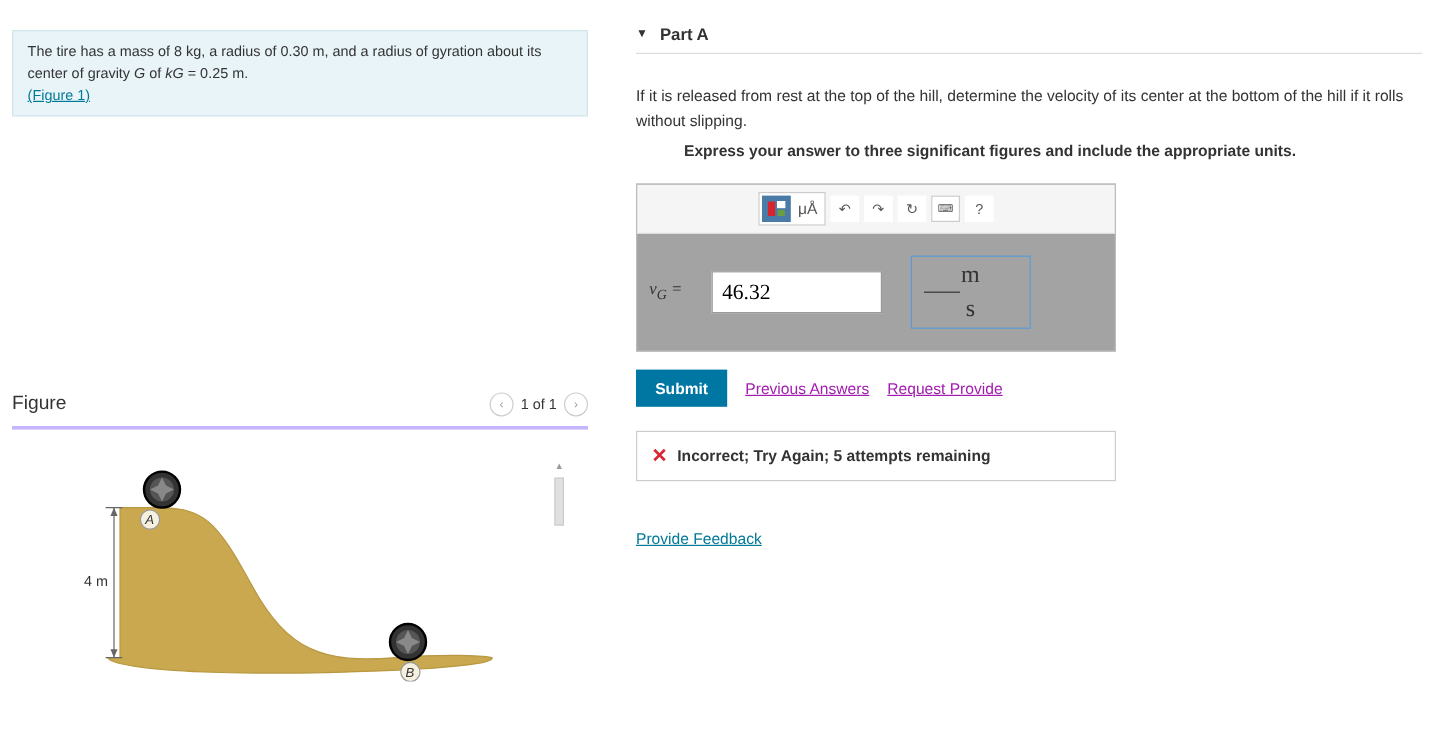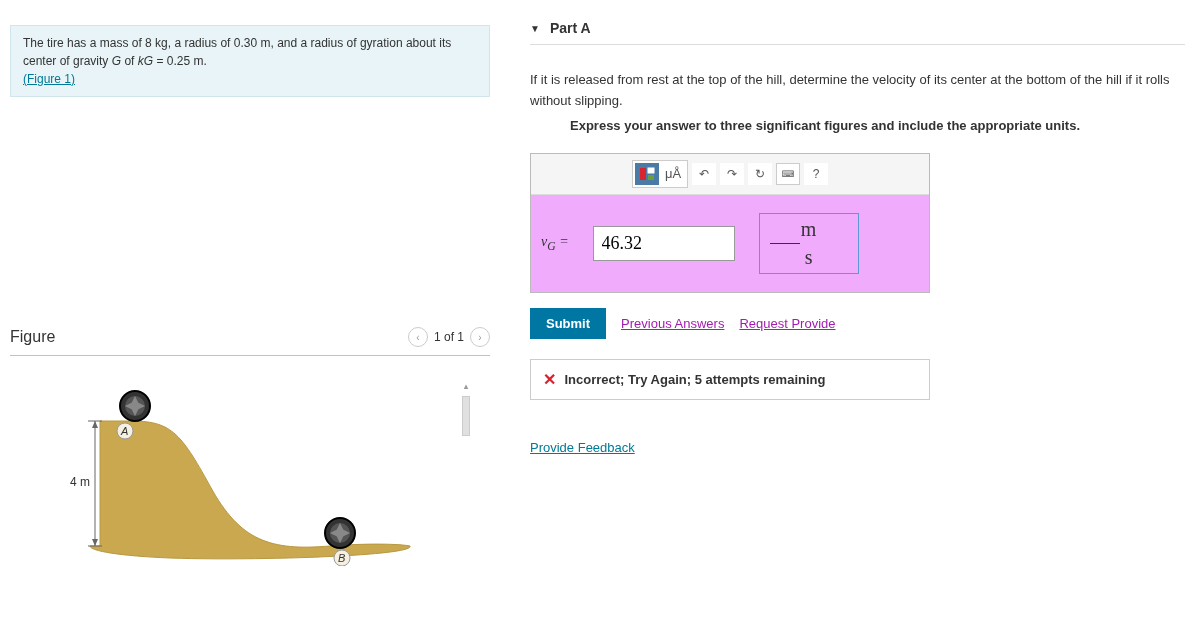--- a/index.html
+++ b/index.html
@@ -2,34 +2,34 @@
 <html><head>
 <meta charset="utf-8">
 <style>
 * { box-sizing: border-box; margin: 0; padding: 0; }
 body { font-family: Arial, sans-serif; font-size: 13px; color: #333; background: #fff; width: 1200px; height: 617px; overflow: hidden; }
 .container { display: flex; height: 100%; }
 .left-panel { width: 500px; padding: 0; }
 .problem-box { background: #e8f4f8; border: 1px solid #d0e5ec; padding: 8px 12px; margin: 25px 10px 10px 10px; font-size: 12px; line-height: 1.5; }
 .problem-box a { color: #007a96; text-decoration: underline; }
 .figure-section { margin-top: 230px; padding: 0 10px; }
-.figure-header { display: flex; justify-content: space-between; align-items: center; border-bottom: 1px solid #c4b5fd; padding-bottom: 8px; margin-bottom: 10px; }
+.figure-header { display: flex; justify-content: space-between; align-items: center; border-bottom: 3px solid #c4b5fd; padding-bottom: 8px; margin-bottom: 10px; }
 .figure-title { font-size: 16px; color: #333; }
 .pager { display: flex; align-items: center; gap: 6px; font-size: 12px; }
 .pager-btn { width: 20px; height: 20px; border: 1px solid #ccc; border-radius: 50%; background: #fff; color: #999; display: flex; align-items: center; justify-content: center; font-size: 10px; cursor: pointer; }
 .figure-img { position: relative; width: 400px; height: 200px; margin-left: 60px; }
 .scroll-handle { position: absolute; right: 0; top: 30px; width: 8px; height: 40px; background: #e0e0e0; border: 1px solid #ccc; }
 .up-arrow { position: absolute; right: 0; top: 15px; width: 8px; height: 12px; color: #999; font-size: 9px; text-align:center;}
 .right-panel { flex: 1; padding: 20px 15px 20px 30px; }
 .part-header { display: flex; align-items: center; gap: 10px; margin-bottom: 25px; border-bottom: 1px solid #ddd; padding-bottom: 8px;}
 .part-title { font-weight: bold; font-size: 14px; }
 .dropdown-arrow { font-size: 10px; }
 .question-text { font-size: 13px; line-height: 1.6; margin-bottom: 6px; }
 .instruction { font-weight: bold; font-size: 13px; margin-bottom: 20px; padding-left: 40px; }
-.answer-box { border: 1px solid #bbb; width: 400px; padding: 0; background: #f0abfc; margin-bottom: 15px; }
+.answer-box { border: 1px solid #bbb; width: 400px; padding: 0; background: #a3a3a3; margin-bottom: 15px; }
 .toolbar { background: #f5f5f5; border-bottom: 1px solid #ddd; padding: 6px; display: flex; gap: 4px; align-items: center; justify-content: center; }
 .tool-group { display: flex; gap: 2px; border: 1px solid #ccc; padding: 2px; background: #fff; }
 .tool-btn { width: 24px; height: 22px; background: #fff; border: none; display: flex; align-items: center; justify-content: center; font-size: 12px; cursor: pointer; color: #555; }
 .tool-btn.blue { background: #4a7ba6; color: #fff; }
 .input-row { display: flex; align-items: center; padding: 18px 10px; gap: 24px; }
 .var-label { font-style: italic; font-size: 14px; font-family: 'Times New Roman', serif; }
 .value-input { border: 1px solid #999; padding: 6px 8px; font-size: 18px; width: 142px; font-family: 'Times New Roman', serif; }
 .unit-box { border: 1px solid #5a9bd5; padding: 4px 10px; font-family: 'Times New Roman', serif; font-size: 20px; text-align: center; min-width: 100px; }
 .unit-frac-line { border-top: 1px solid #333; margin: 2px 0; width: 30px; }
 .action-row { display: flex; align-items: center; gap: 15px; margin-bottom: 20px; }

